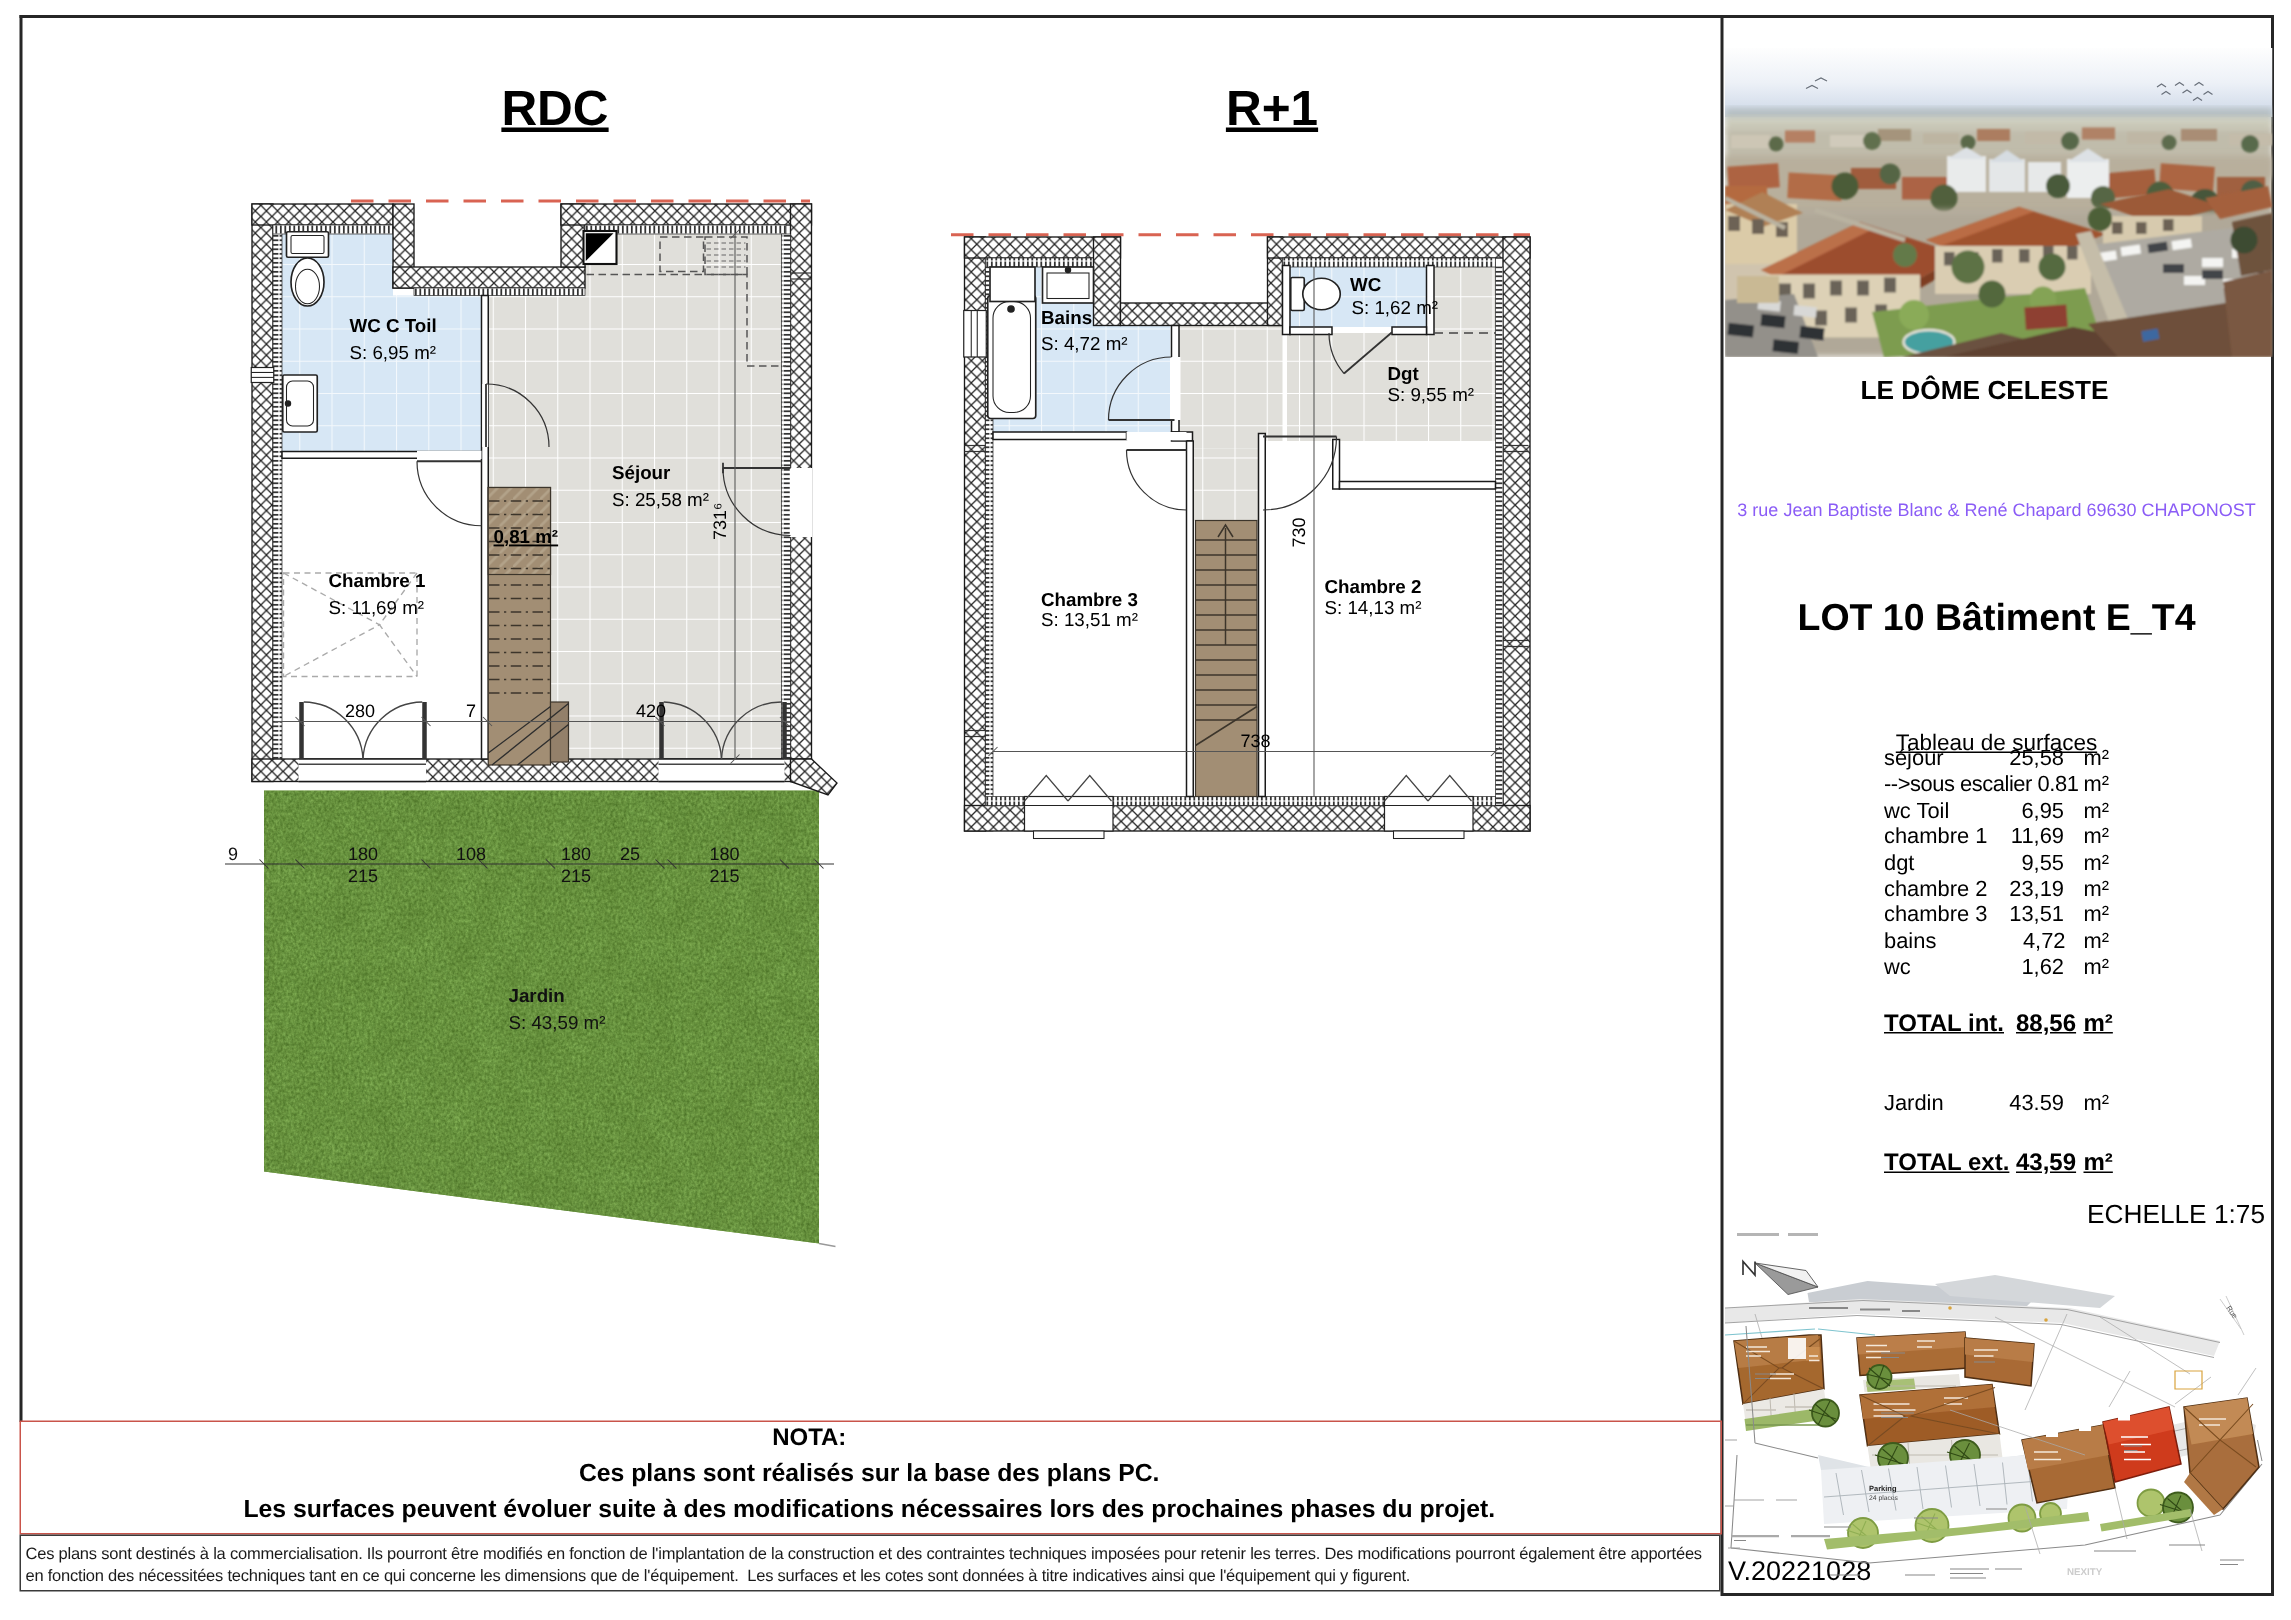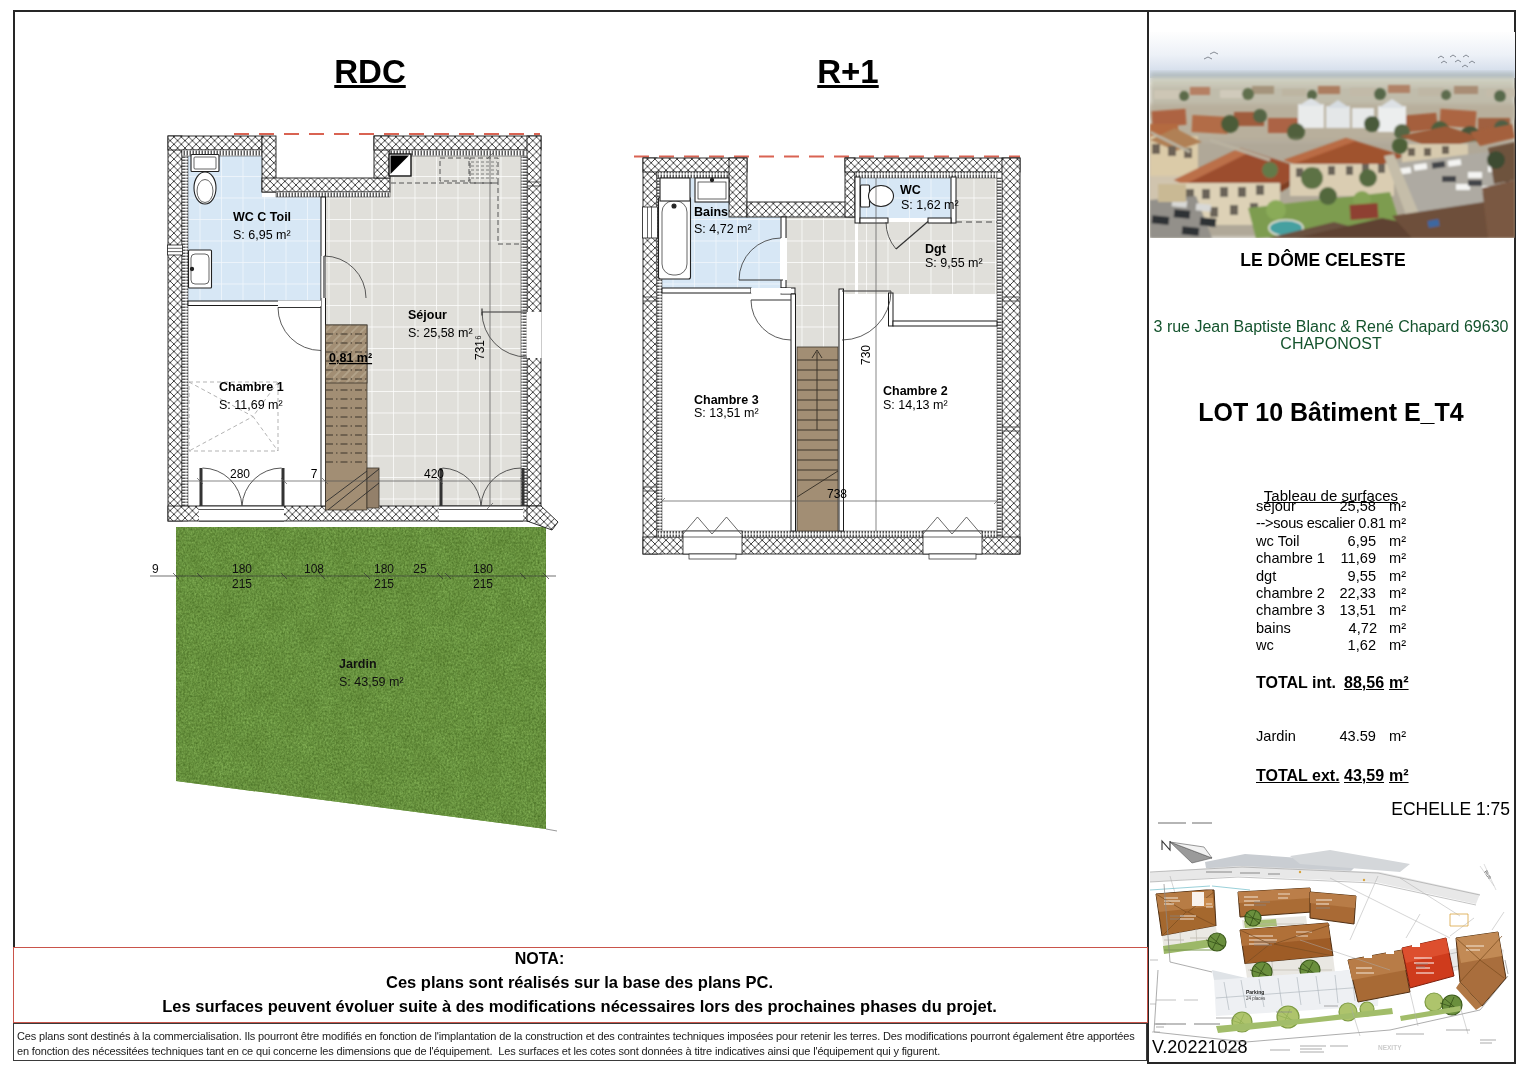--- a/index.html
+++ b/index.html
@@ -626,36 +626,36 @@
 <path d="M0,100 L40,120 M60,108 L120,128" stroke="#b9b2a0" stroke-width="3"></path>
 </g>
 
 <g stroke="#69707a" stroke-width="0.8" fill="none">
 <path d="M288,26 l3,-2 l3,2 m6,-1 l3,-2 l3,2 m7,0 l3,-2 l3,2 m-28,6 l3,-2 l3,2 m8,-1 l3,-2 l3,2 m8,1 l3,-2 l3,2 m-13,4 l3,-2 l3,2"></path>
 <path d="M60,22 l4,-2 l4,2 m-14,5 l4,-2 l4,2"></path>
 </g>
 </svg>
 
 <div class="abs" style="left:1104px;top:250px;width:366px;text-align:center;font-size:17.5px;font-weight:bold;color:#000;padding-left:36px;">LE DÔME CELESTE</div>
-<div class="abs" style="left:1152px;top:319px;width:358px;text-align:center;font-size:16px;color:#14532d;line-height:16.5px;">3 rue Jean Baptiste Blanc &amp; René Chapard 69630 CHAPONOST</div>
+<div class="abs" style="left:1152px;top:332px;width:358px;text-align:center;font-size:12px;color:#8b5cf6;line-height:16.5px;">3 rue Jean Baptiste Blanc &amp; René Chapard 69630 CHAPONOST</div>
 <div class="abs" style="left:1148px;top:398px;width:366px;text-align:center;font-size:25px;font-weight:bold;color:#000;">LOT 10 Bâtiment E_T4</div>
 <div class="abs" style="left:1148px;top:461px;width:366px;text-align:center;font-size:15px;text-decoration:underline;color:#000;margin-top:26px;">Tableau de surfaces</div>
 
 <div class="abs" style="left:1256px;top:498px;width:160px;font-size:14.6px;color:#000;">
 <div style="position:relative;height:17.4px;"><span>séjour</span><span style="position:absolute;right:40px;">25,58</span><span style="position:absolute;left:133px;">m²</span></div>
 <div style="position:relative;height:17.4px;white-space:nowrap;"><span style="letter-spacing:-0.3px;">--&gt;sous escalier 0.81</span><span style="position:absolute;left:133px;">m²</span></div>
 <div style="position:relative;height:17.4px;"><span>wc Toil</span><span style="position:absolute;right:40px;">6,95</span><span style="position:absolute;left:133px;">m²</span></div>
 <div style="position:relative;height:17.4px;"><span>chambre 1</span><span style="position:absolute;right:40px;">11,69</span><span style="position:absolute;left:133px;">m²</span></div>
 <div style="position:relative;height:17.4px;"><span>dgt</span><span style="position:absolute;right:40px;">9,55</span><span style="position:absolute;left:133px;">m²</span></div>
-<div style="position:relative;height:17.4px;"><span>chambre 2</span><span style="position:absolute;right:40px;">22,33</span><span style="position:absolute;left:133px;">m²</span></div>
+<div style="position:relative;height:17.4px;"><span>chambre 2</span><span style="position:absolute;right:40px;">23,19</span><span style="position:absolute;left:133px;">m²</span></div>
 <div style="position:relative;height:17.4px;"><span>chambre 3</span><span style="position:absolute;right:40px;">13,51</span><span style="position:absolute;left:133px;">m²</span></div>
 <div style="position:relative;height:17.4px;"><span>bains</span><span style="position:absolute;right:39px;">4,72</span><span style="position:absolute;left:133px;">m²</span></div>
 <div style="position:relative;height:17.4px;"><span>wc</span><span style="position:absolute;right:40px;">1,62</span><span style="position:absolute;left:133px;">m²</span></div>
 </div>
-<div class="abs" style="left:1256px;top:674px;width:160px;font-size:16px;font-weight:bold;color:#000;"><span style="text-align:center;">TOTAL int.</span><span style="position:absolute;left:88px;text-decoration:underline;">88,56</span><span style="position:absolute;left:133px;text-decoration:underline;">m²</span></div>
+<div class="abs" style="left:1256px;top:674px;width:160px;font-size:16px;font-weight:bold;color:#000;"><span style="text-decoration:underline;text-align:center;">TOTAL int.</span><span style="position:absolute;left:88px;text-decoration:underline;">88,56</span><span style="position:absolute;left:133px;text-decoration:underline;">m²</span></div>
 <div class="abs" style="left:1256px;top:728px;width:160px;font-size:14.6px;color:#000;"><span>Jardin</span><span style="position:absolute;right:40px;">43.59</span><span style="position:absolute;left:133px;">m²</span></div>
 <div class="abs" style="left:1256px;top:767px;width:160px;font-size:16px;font-weight:bold;color:#000;"><span style="text-decoration:underline;">TOTAL ext.</span><span style="position:absolute;left:88px;text-decoration:underline;">43,59</span><span style="position:absolute;left:133px;text-decoration:underline;">m²</span></div>
 <div class="abs" style="left:1300px;top:799px;width:210px;text-align:right;font-size:17.5px;color:#000;">ECHELLE 1:75</div>
 
 <div class="abs" style="left:1152px;top:1037px;font-size:18px;color:#000;">V.20221028</div>
 
 <svg class="abs" style="left:1150px;top:820px" width="362" height="238" viewBox="0 0 362 238">
 <defs>
         <filter id="sp" x="-10%" y="-10%" width="120%" height="120%">
           <feGaussianBlur stdDeviation="0.45"></feGaussianBlur>

